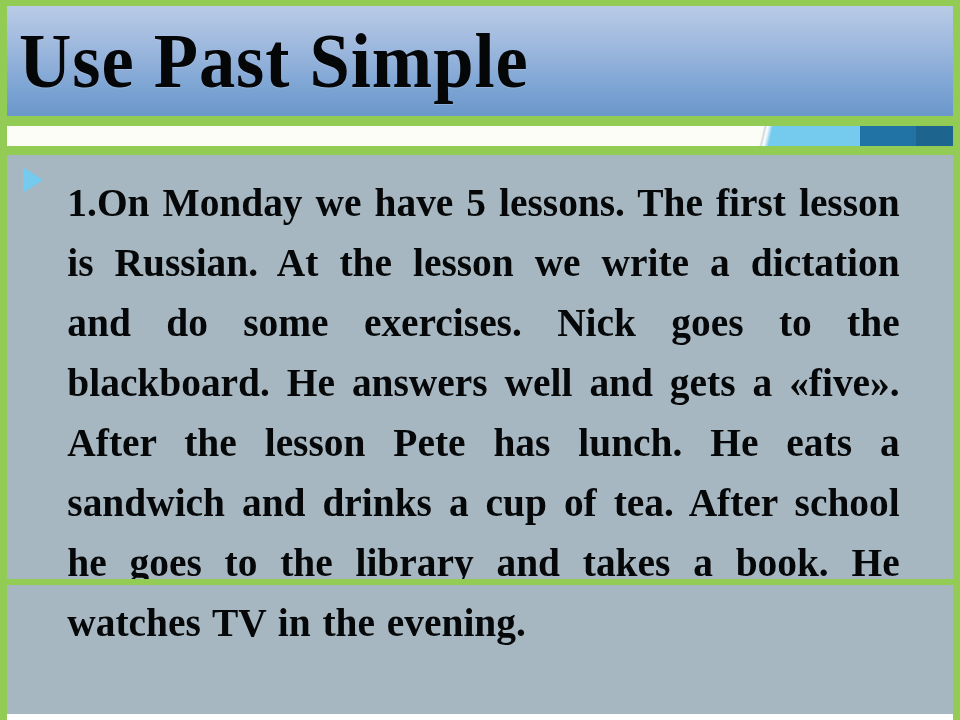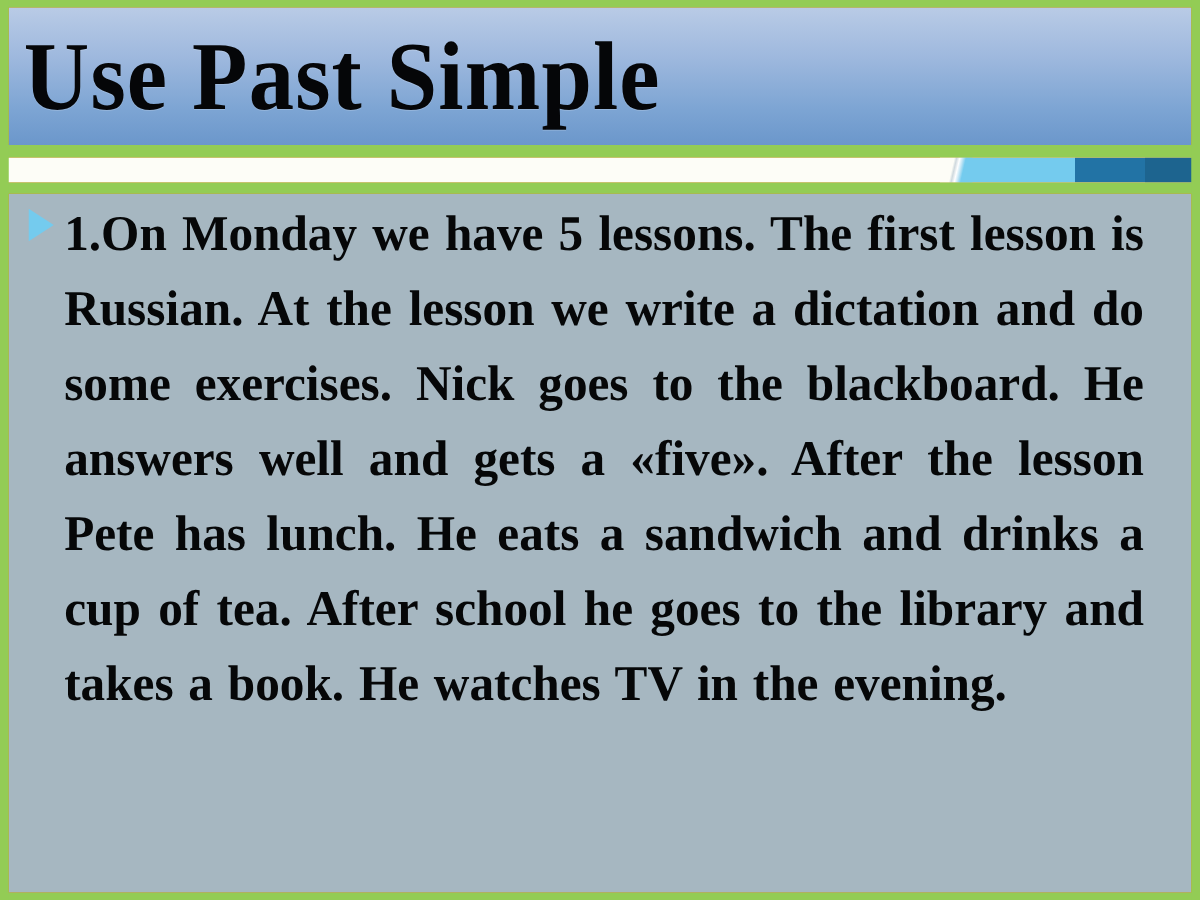--- a/index.html
+++ b/index.html
@@ -7,23 +7,23 @@
     padding: 0;
     width: 960px;
     height: 720px;
     overflow: hidden;
     background: #ffffff;
   }
 
   #slide {
     position: relative;
     width: 960px;
-    height: 720px;
+    height: 585px;
     box-sizing: border-box;
-    background: #f97316;
+    background: #f9a8d4;
     font-family: "Liberation Serif", "DejaVu Serif", serif;
   }
 
   
   .frame-left,
   .frame-right {
     position: absolute;
     top: 0;
     width: 7px;
     height: 720px;
@@ -132,21 +132,21 @@
     left: 7px;
     top: 155px;
     width: 946px;
     height: 559px;
     background: #a6b7c1;
     overflow: hidden;
   }
 
   .bullet-row {
     position: relative;
-    padding: 0;
+    padding: 16px;
   }
 
   .bullet-icon {
     position: absolute;
     left: 16px;
     top: 12px;
     width: 0;
     height: 0;
     border-style: solid;
     border-width: 13px 0 13px 20px;

